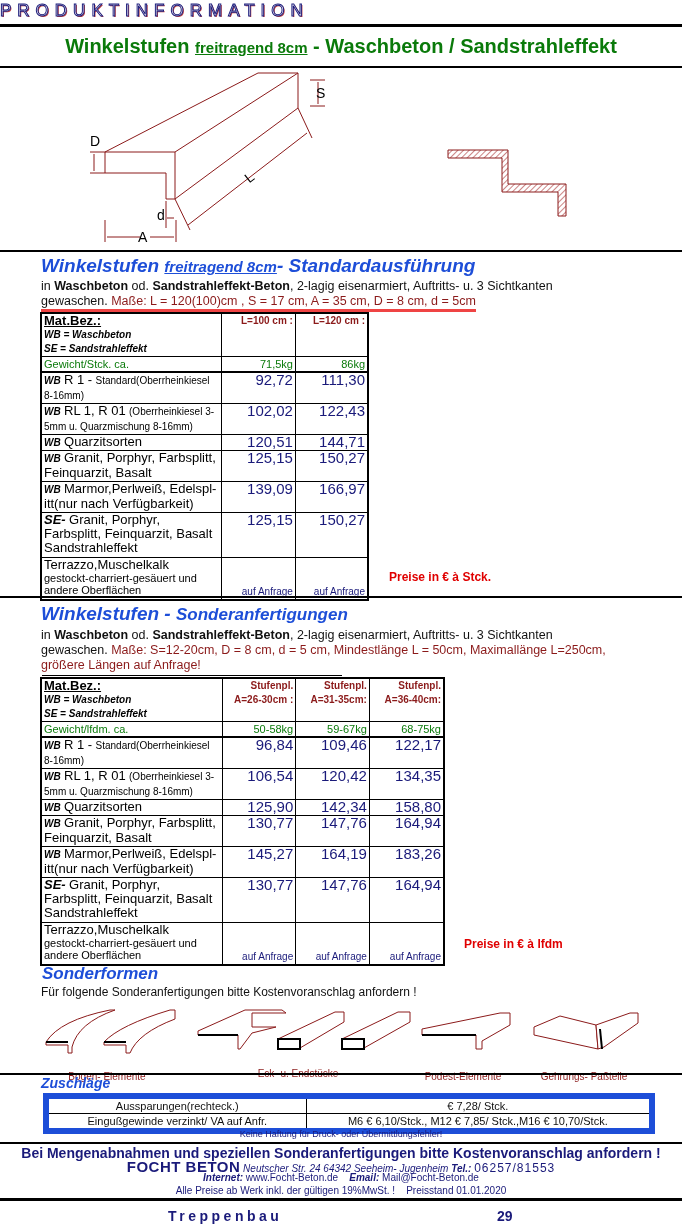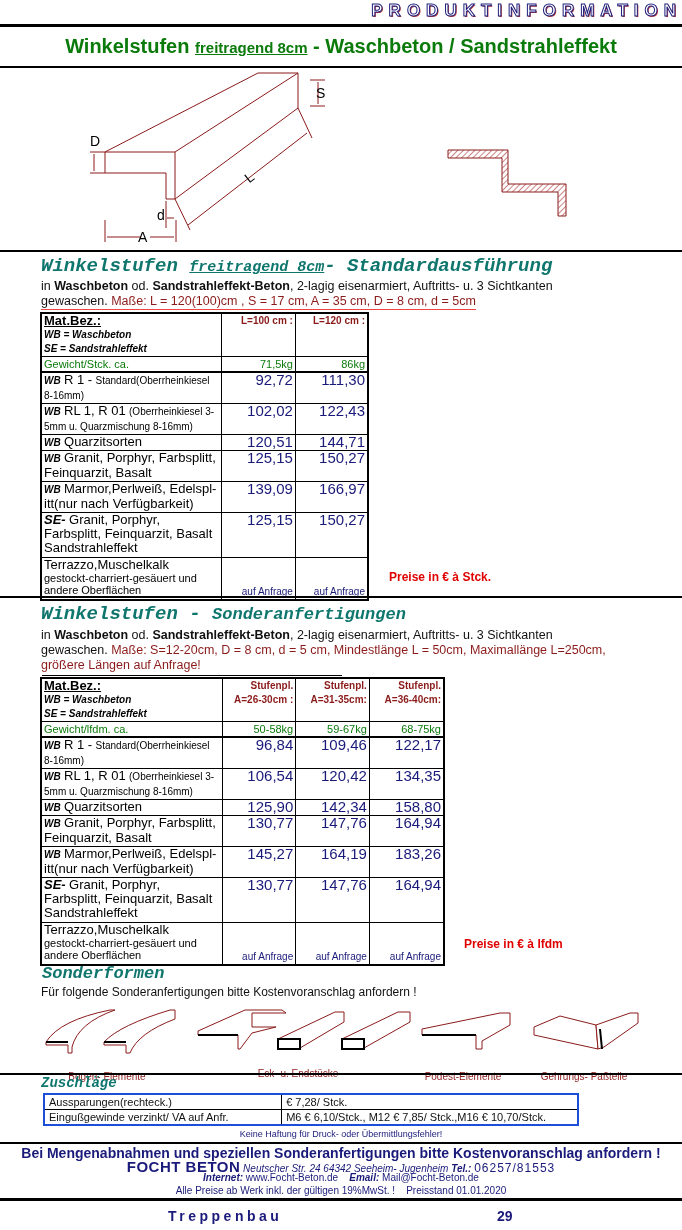--- a/index.html
+++ b/index.html
@@ -2,26 +2,26 @@
 <html><head>
 <meta charset="utf-8">
 <style>
   * { box-sizing: border-box; margin: 0; padding: 0; }
   html, body { width: 682px; height: 1230px; background: #fff; overflow: hidden; }
   body { font-family: "Liberation Sans", sans-serif; color: #000; position: relative; }
 
   .abs { position: absolute; }
   .hr { position: absolute; left: 0; width: 682px; background: #000; }
 
-  .top-title { left: 0; width: 682px; top: 1px; text-align: right; font-size: 17px; font-weight: bold;
+  .top-title { left: 0; width: 682px; top: 1px; text-align: left; font-size: 17px; font-weight: normal;
     letter-spacing: 6px; color: #fff; -webkit-text-stroke: 1px #1a1a7a; text-shadow: 1px 1px 0 #c04040; }
   .main-title { left: 0; width: 682px; top: 35px; text-align: center; color: #0a7a0a; font-weight: bold; font-size: 20px; }
   .main-title .sub { font-size: 15px; text-decoration: underline; }
 
-  .sec-title { color: #0f766e; font-weight: bold; font-style: italic; font-size: 19px; font-family: Liberation Mono, monospace; }
+  .sec-title { color: #1d4ed8; font-weight: bold; font-style: italic; font-size: 19px; }
   .sec-title .sub { font-size: 15px; text-decoration: underline; }
   .sec-title .small { font-size: 17px; }
   .desc { font-size: 12.5px; line-height: 15px; color: #111; }
   .desc b { font-weight: bold; margin-top: 28px; }
   .desc .dims { color: #8b1a1a; }
 
   table.price { position: absolute; border-collapse: collapse; font-size: 12px; }
   table.price td { border: 1px solid #000; vertical-align: top; padding: 0 2px; line-height: 14px; }
   .mat-head { font-weight: bold; font-size: 13px; text-decoration: underline; }
   .mat-leg { font-size: 10px; font-weight: bold; font-style: italic; }
@@ -108,21 +108,21 @@
   <span>Winkelstufen</span>
   <span class="sub">freitragend 8cm</span><span>- Standardausführung</span>
 </div>
 <div class="abs desc" style="left:41px;top:279px;width:620px;">
   <div>
     <span>in</span>
     <b>Waschbeton</b>
     <span>od.</span>
     <b>Sandstrahleffekt-Beton</b><span>, 2-lagig eisenarmiert, Auftritts- u. 3 Sichtkanten</span>
   </div>
-  <div style="border-bottom:1px solid #ef4444;display:inline-block;">
+  <div style="border-bottom:3px solid #ef4444;display:inline-block;">
     <span>gewaschen.</span>
     <span class="dims">Maße: L = 120(100)cm , S = 17 cm, A = 35 cm, D = 8 cm, d = 5cm</span>
   </div>
 </div>
 
 <table class="price" style="left:40px;top:312px;width:329px;border:2px solid #000;">
   <colgroup>
       <col style="width:182px">
       <col style="width:74px">
       <col style="width:73px">
@@ -315,21 +315,21 @@
     <line x1="600" y1="24" x2="602" y2="44" stroke="#000" stroke-width="2"></line>
   </g>
 </svg>
 <div class="shape-label" style="left:62px;top:1056px;width:90px;">Bogen- Elemente</div>
 <div class="shape-label" style="left:248px;top:1053px;width:100px;">Eck- u. Endstücke</div>
 <div class="shape-label" style="left:418px;top:1056px;width:90px;">Podest-Elemente</div>
 <div class="shape-label" style="left:534px;top:1056px;width:100px;">Gehrungs- Paßteile</div>
 <div class="hr" style="top:1073px;height:2px;"></div>
 
 <div class="abs sec-title" style="left:41px;top:1075px;font-size:14px;">Zuschläge</div>
-<table class="surch" style="left:43px;top:1093px;width:536px;border:2px solid #1d4ed8;">
+<table class="surch" style="left:43px;top:1093px;width:612px;border:6px solid #1d4ed8;text-align:center;">
   <colgroup>
       <col style="width:262px">
       <col style="width:350px">
     </colgroup>
   <tbody>
       <tr>
     <td>Aussparungen(rechteck.)</td>
     <td>€ 7,28/ Stck.</td>
   </tr>
   <tr>

